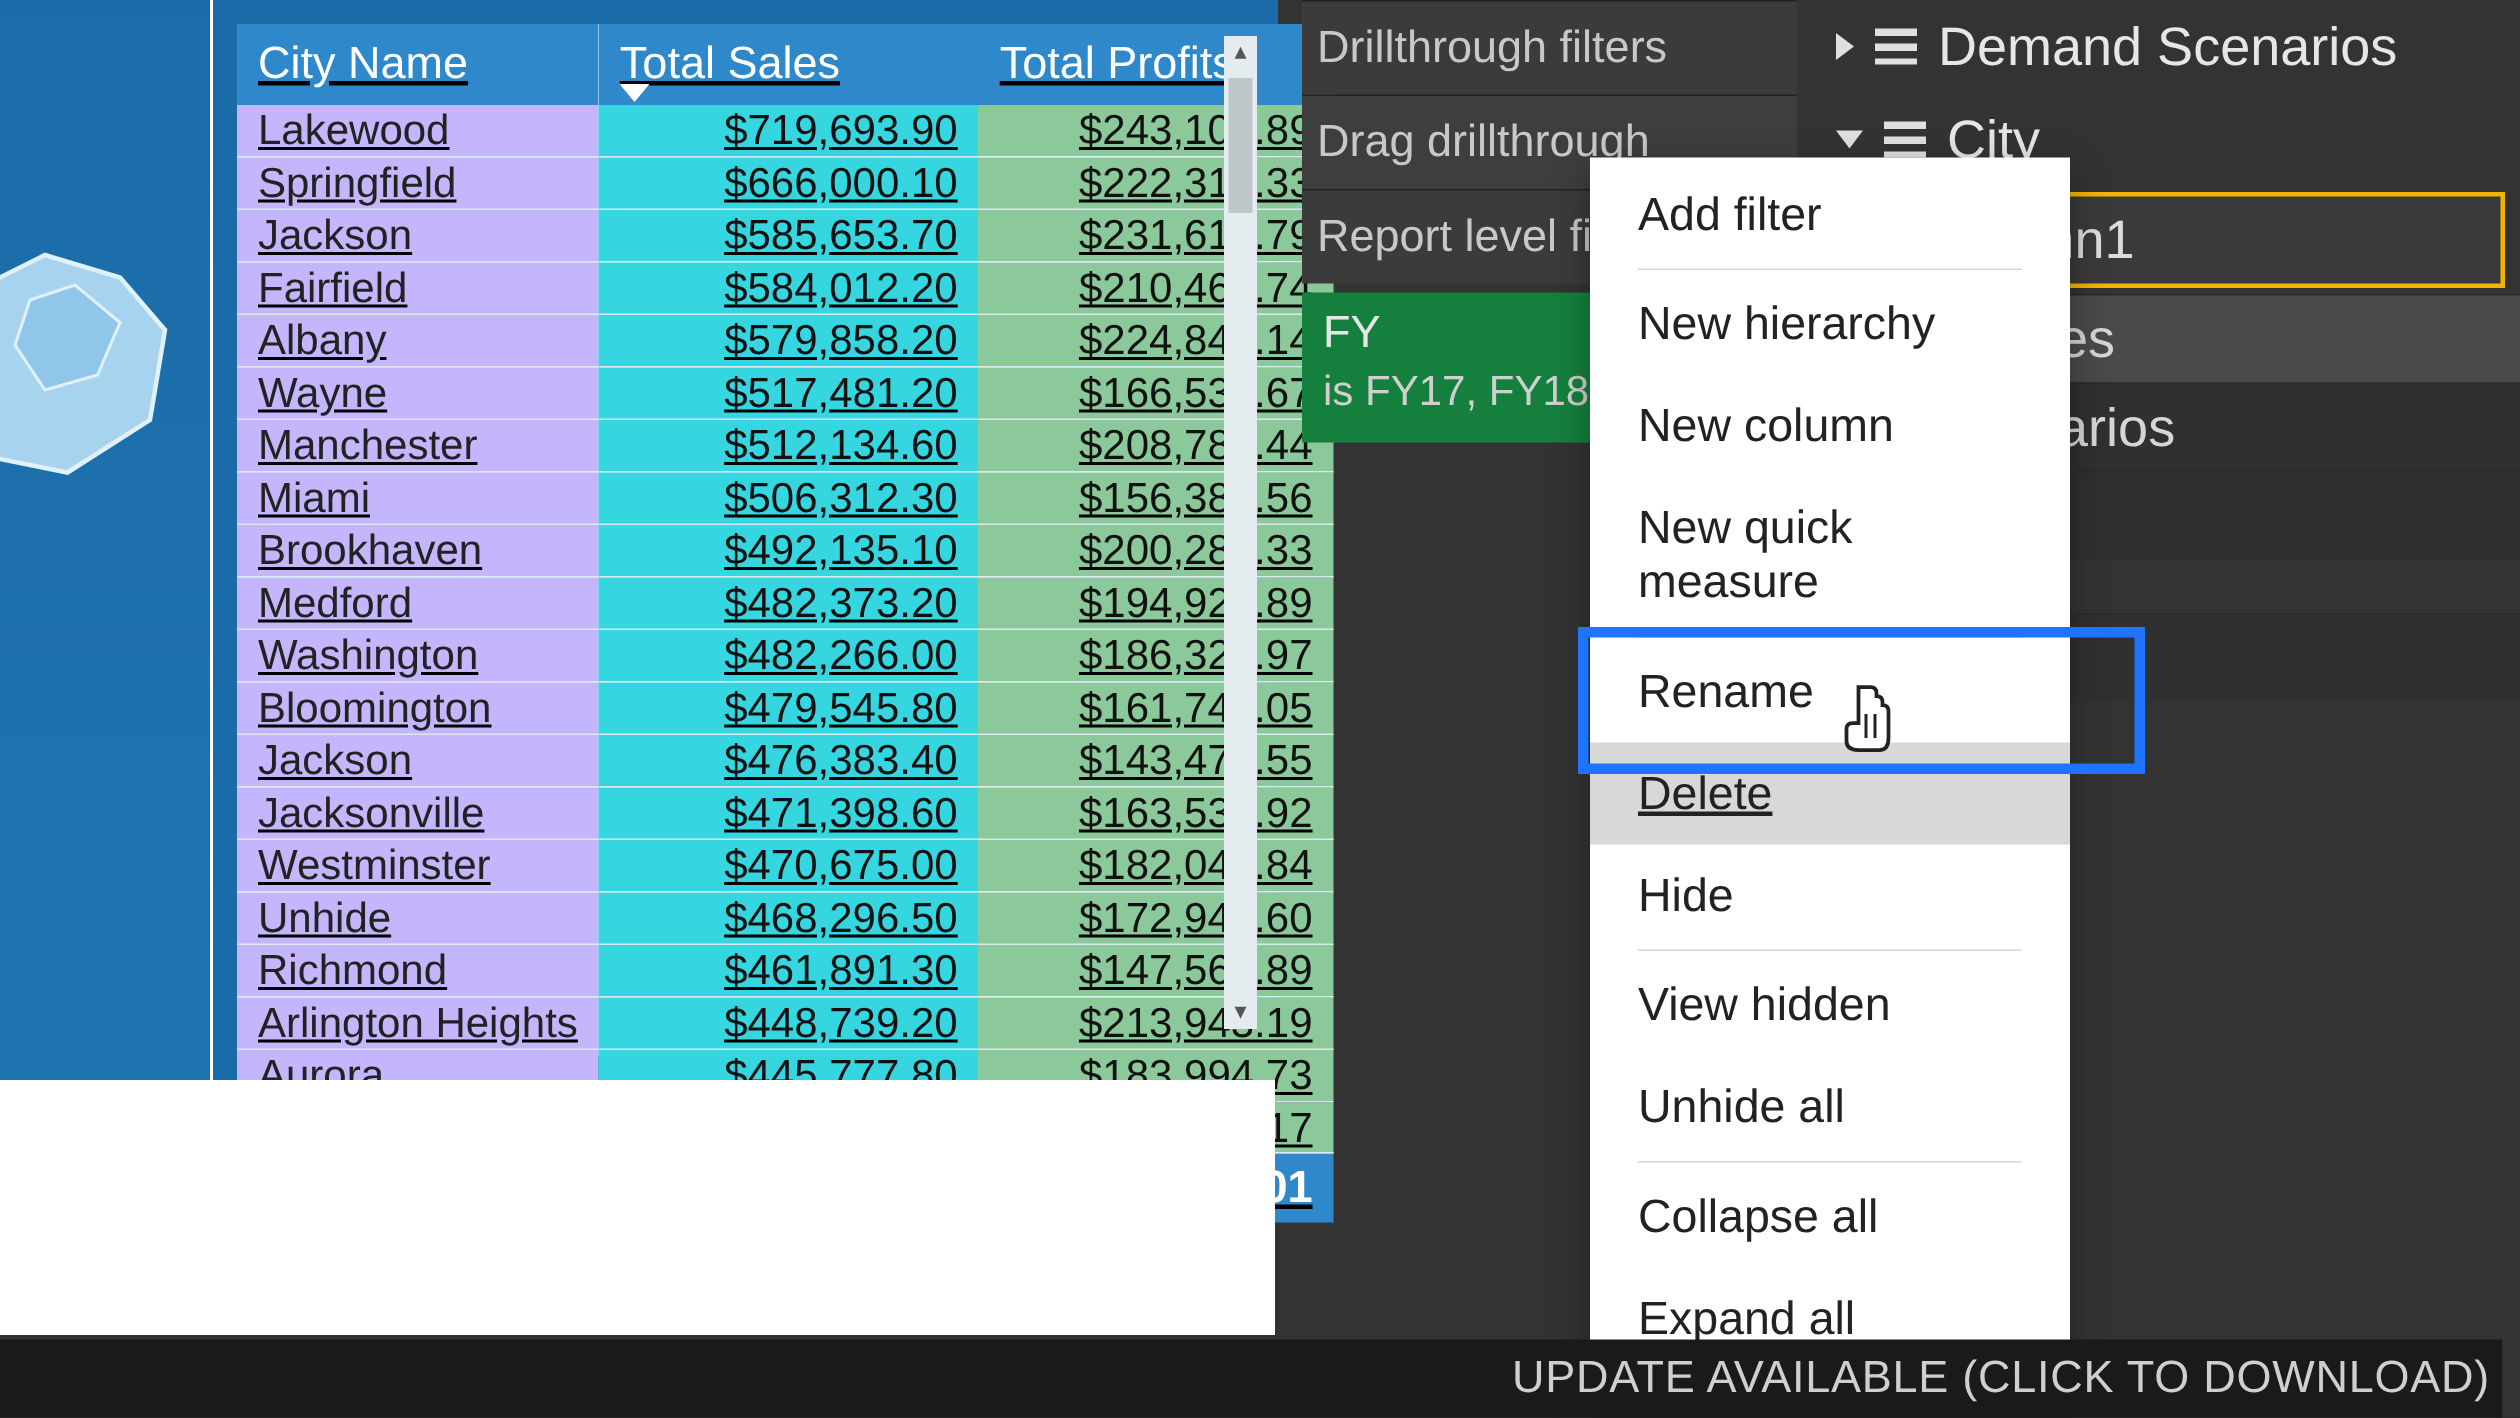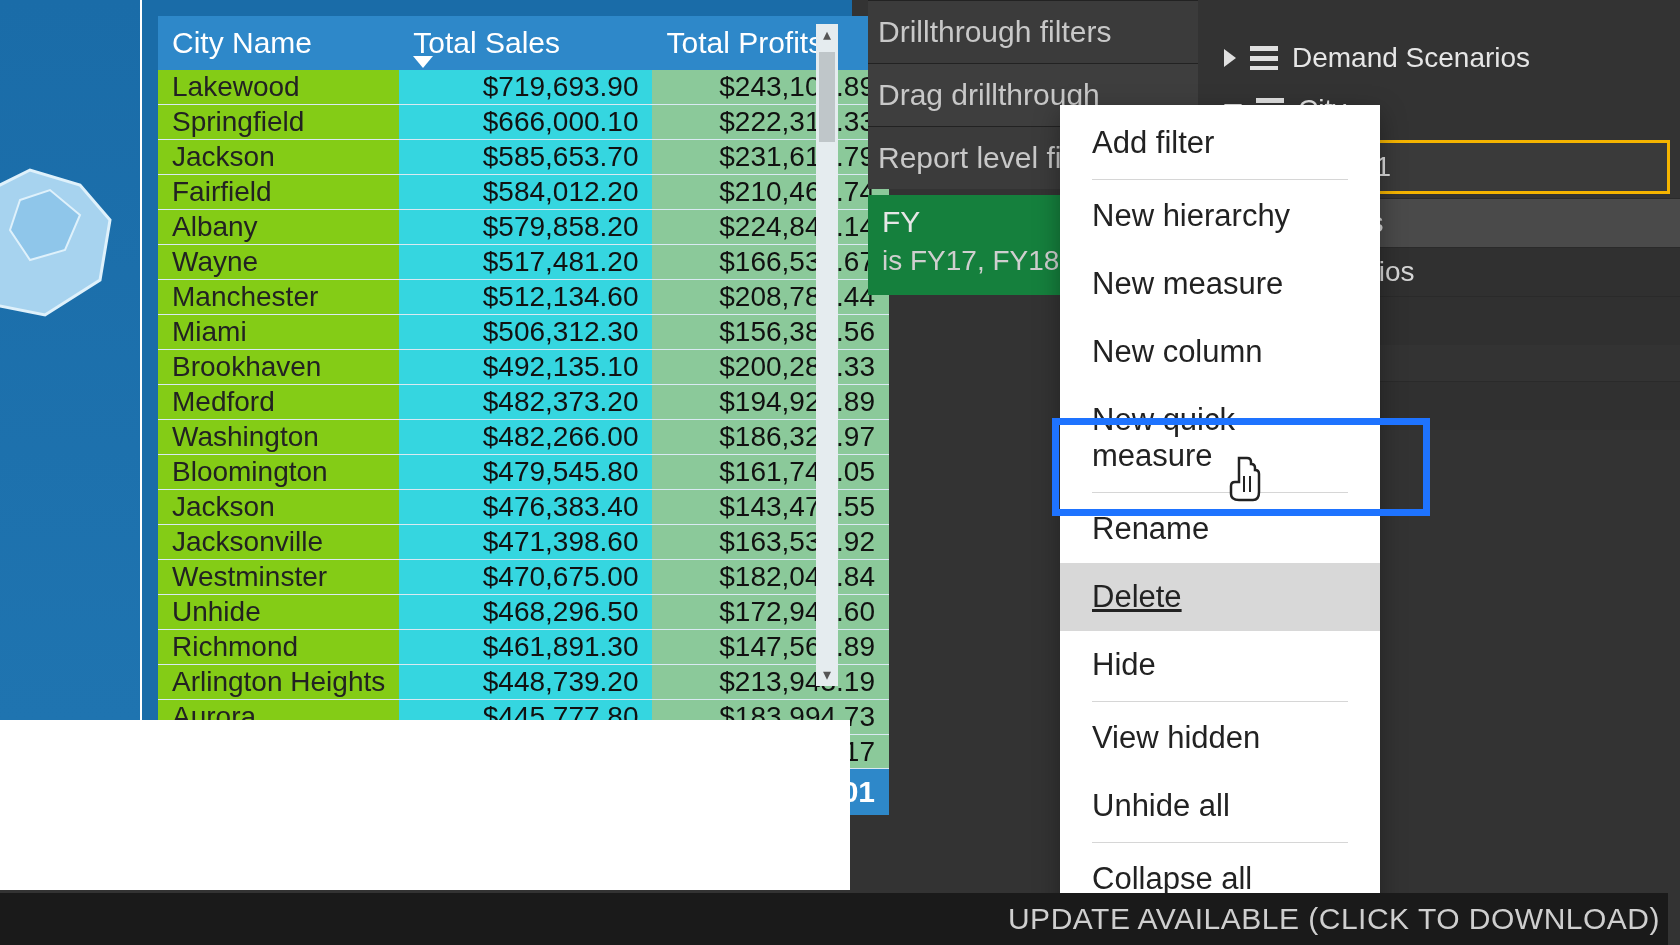--- a/index.html
+++ b/index.html
@@ -46,20 +46,21 @@
     position: absolute;
     left: 10px; top: 10px; right: 30px; bottom: 10px;
     background: #ffffff;
   }
 
   
   table.data {
     border-collapse: collapse;
     width: 100%;
     font-size: 28px;
+    text-decoration: underline;
   }
   table.data thead th {
     background: #2e88c9;
     color: #ffffff;
     font-weight: 400;
     text-align: left;
     padding: 10px 14px;
     font-size: 30px;
     position: relative;
   }
@@ -69,21 +70,21 @@
     left: 14px; bottom:2px;
     border-left:10px solid transparent;
     border-right:10px solid transparent;
     border-top:12px solid #fff;
   }
   table.data tbody td {
     padding: 1px 14px;
     border-bottom: 1px solid #d9e9f2;
     white-space: nowrap;
   }
-  table.data tbody td.city { color:#222; background:#84cc16; }
+  table.data tbody td.city { color:#222; background:#c4b5fd; }
   table.data tbody td.sales { background:#35d6e0; text-align:right; color:#111; }
   table.data tbody td.profit { background:#8bc99a; text-align:right; color:#111; }
   table.data tbody tr.lastcut td{ padding-bottom:0; height:18px; overflow:hidden;}
   table.data tfoot td {
     background:#2e88c9;
     color:#ffffff;
     font-weight:700;
     padding:6px 14px;
     font-size:30px;
   }
@@ -123,22 +124,21 @@
     background:#15803d;
     padding:10px 14px 18px 14px;
   }
   .filter-card .ttl{ color:#e6e6e6;}
   .filter-card .sub{ color:#cfcfcf; font-size:28px; margin-top:6px;}
 
   .fields-panel{
     position:absolute;
     left:1210px; top:0; right:0; height:740px;
     color:#e6e6e6;
-    font-size:28px;
-    margin-top:32px;
+    font-size:36px;
   }
   .field-row{
     display:flex; align-items:center; gap:14px;
     padding:10px 14px;
   }
   .field-row .caret{
     width:0;height:0;
     border-top:9px solid transparent;
     border-bottom:9px solid transparent;
     border-left:12px solid #e0e0e0;
@@ -404,21 +404,20 @@
   <div class="sub-field">Scenarios</div>
   <div class="sub-field">s</div>
   <div style="height:36px"></div>
   <div class="sub-field">ons</div>
 </div>
 
 <div class="context-menu">
   <div class="item">Add filter</div>
   <div class="sep"></div>
   <div class="item">New hierarchy</div>
-  <div class="item">New measure</div>
   <div class="item">New column</div>
   <div class="item">New quick measure</div>
   <div class="sep"></div>
   <div class="item">Rename</div>
   <div class="item hover">Delete</div>
   <div class="item">Hide</div>
   <div class="sep"></div>
   <div class="item">View hidden</div>
   <div class="item">Unhide all</div>
   <div class="sep"></div>

